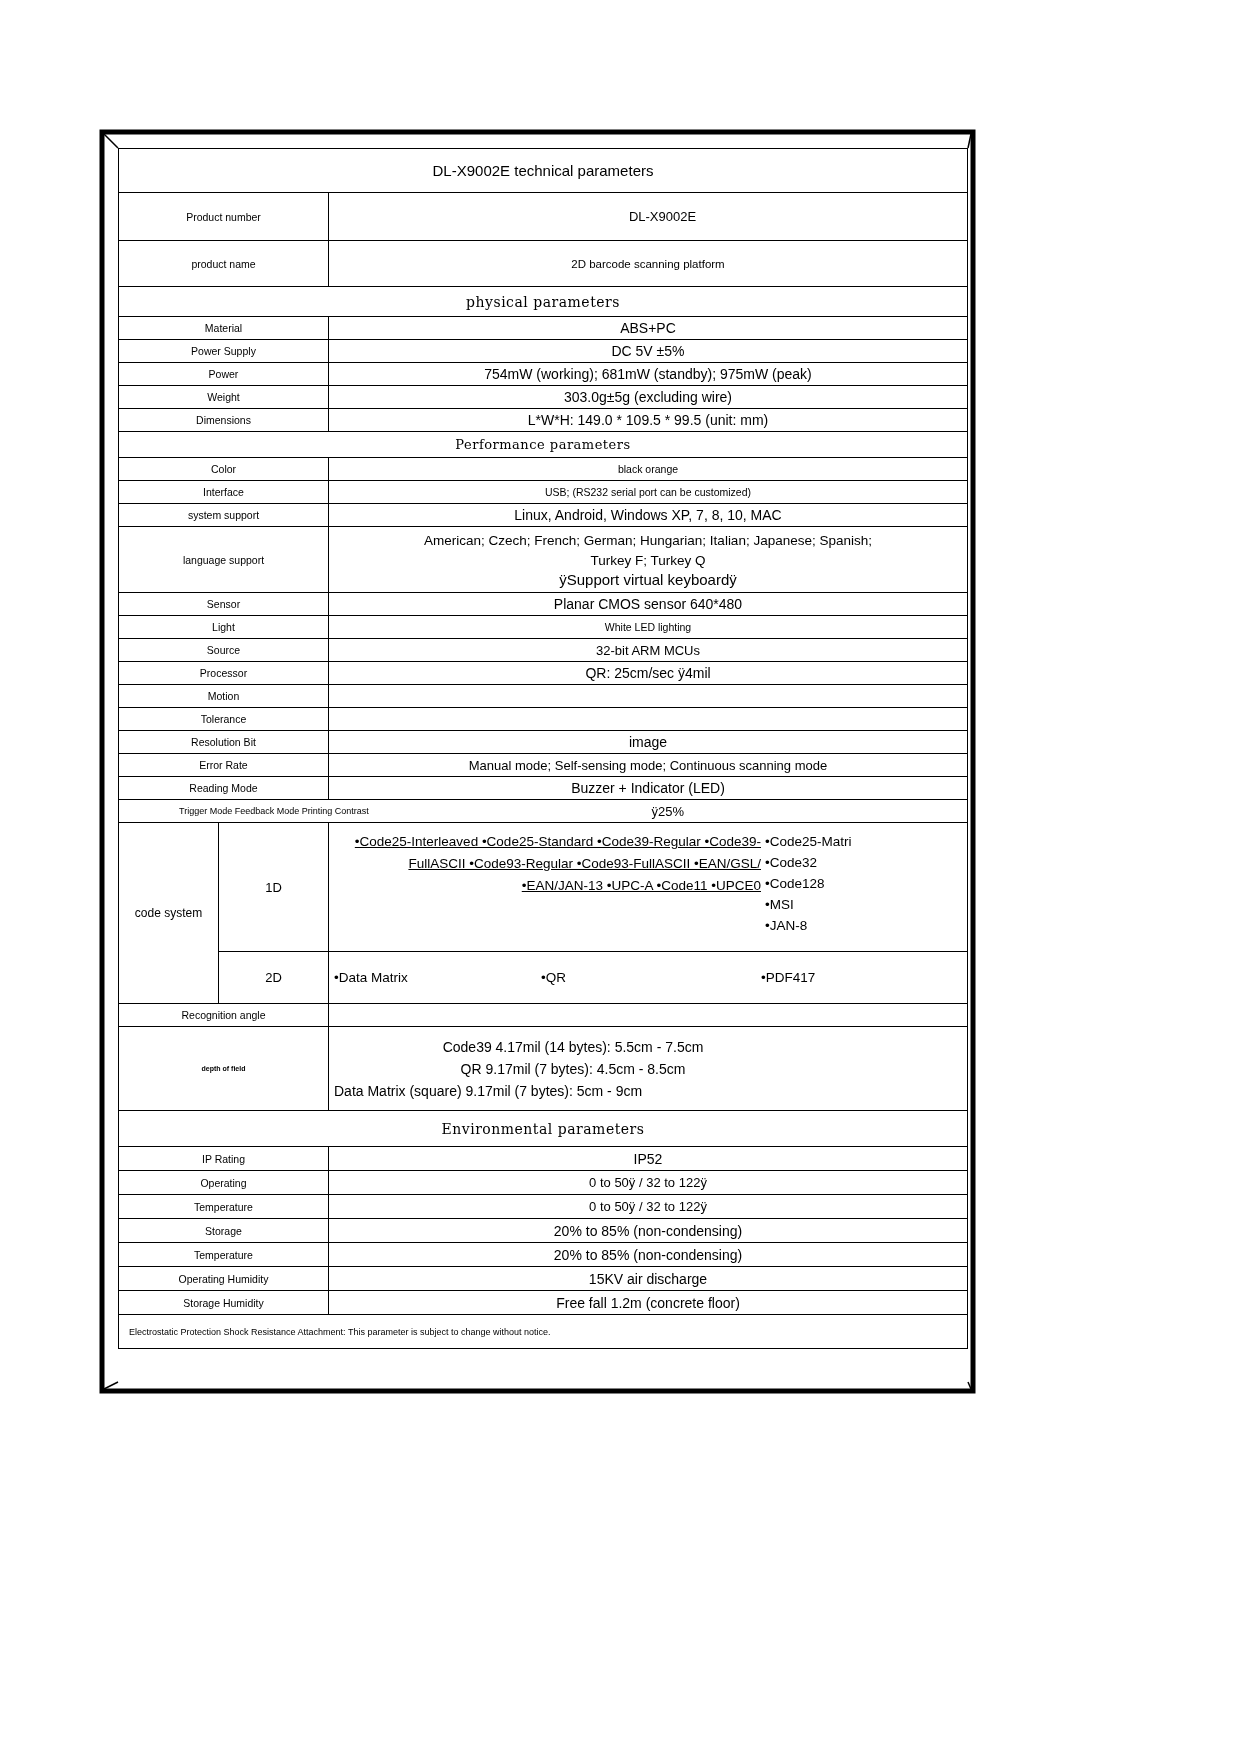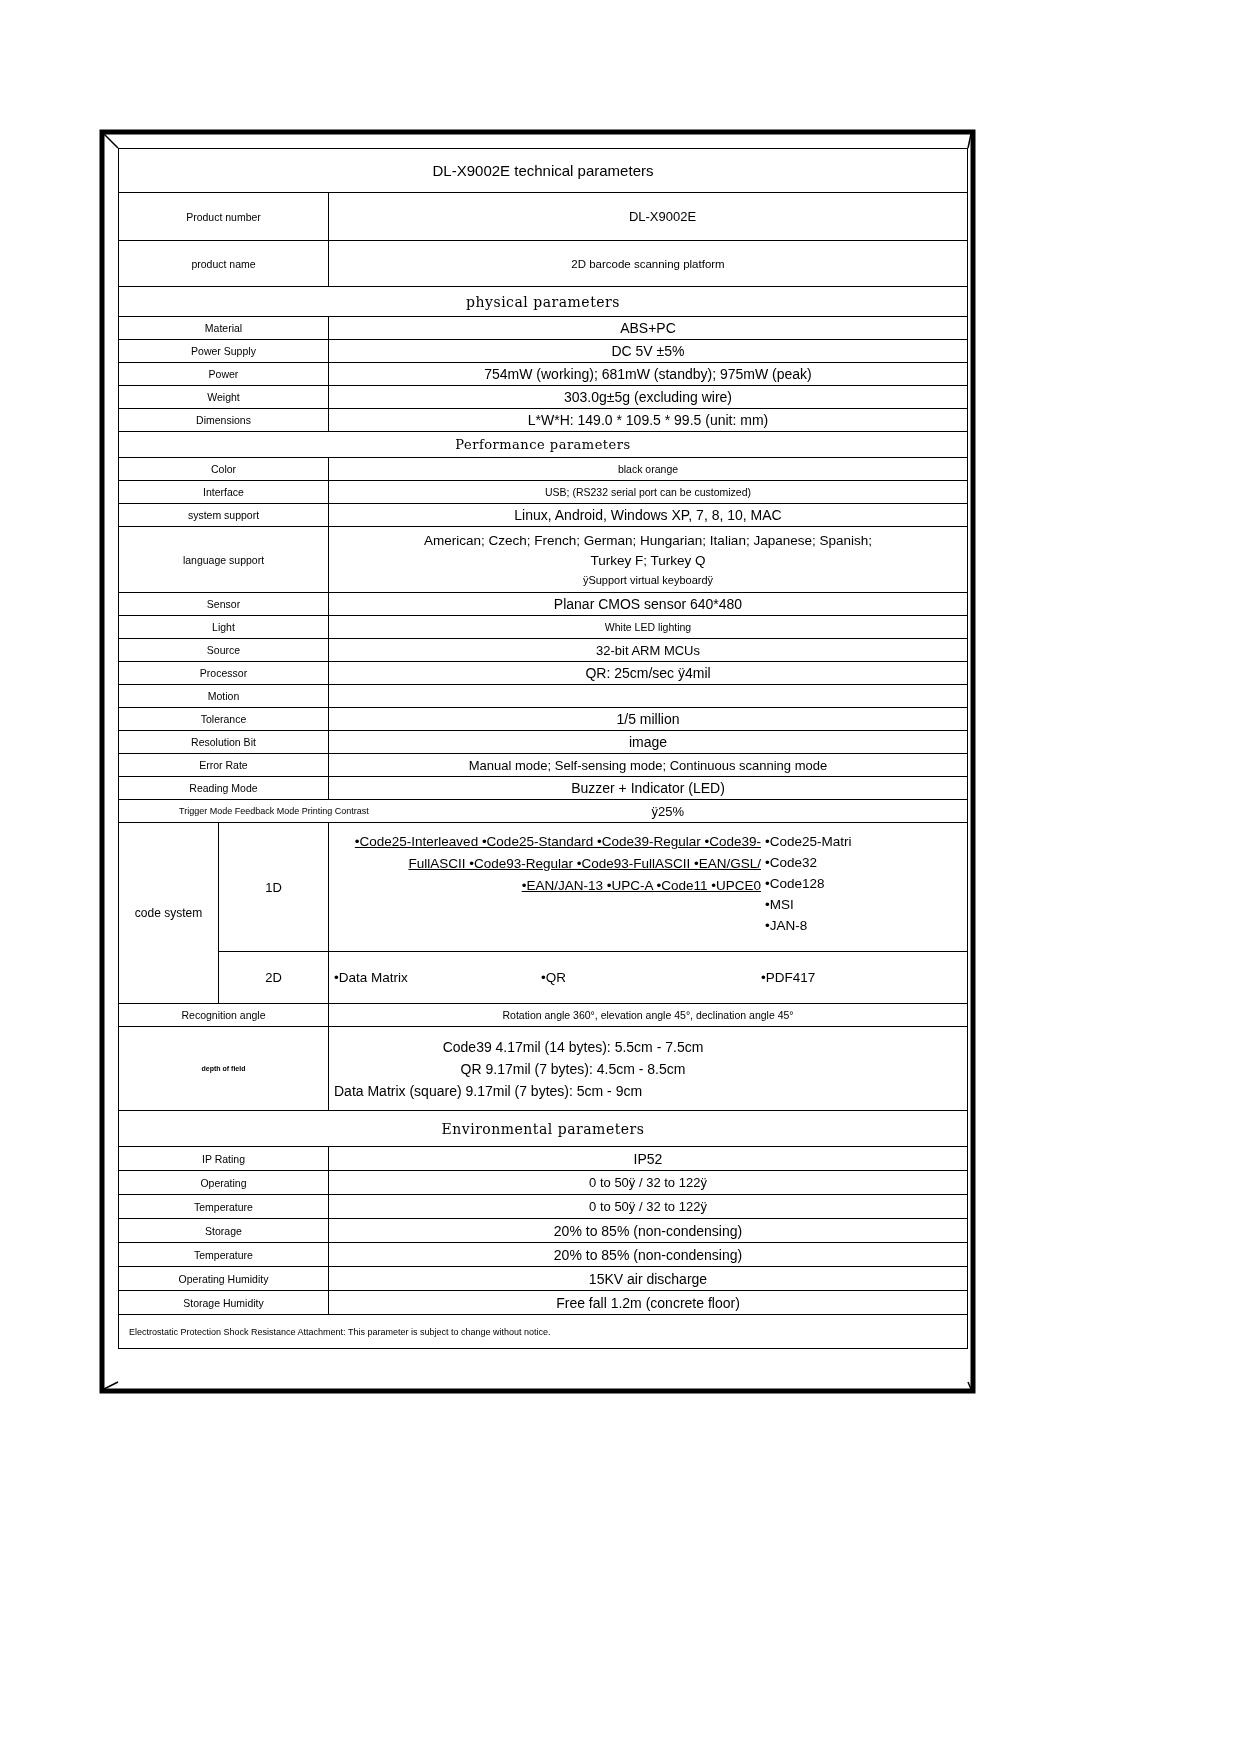--- a/index.html
+++ b/index.html
@@ -44,21 +44,21 @@
   .r-sec-env  { min-height:36px; } .r-sec-env  .full { font-size:14px; }
 
   .r-std { min-height:23px; }
   .r-env { min-height:24px; }
 
   .r-lang { min-height:66px; }
   .lang-val {
     flex:1; display:flex; flex-direction:column; align-items:center; justify-content:center;
     font-size:13.5px; line-height:20px; text-align:center;
   }
-  .lang-note { font-size:11px; line-height:18px; }
+  .lang-note { font-size:15px; line-height:18px; }
 
   .r-trigger { min-height:23px; }
   .trigger-lbl {
     display:flex; align-items:center; white-space:nowrap;
     font-size:9px; padding-left:60px;
   }
   .trigger-val { flex:1; display:flex; align-items:center; justify-content:center; font-size:13px; }
 
   .cs-row { min-height:181px; }
   .cs-label {
@@ -201,21 +201,20 @@
       <div class="val">QR: 25cm/sec ÿ4mil</div>
     </div>
 
     <div class="row r-std">
       <div class="lbl">Motion</div>
       <div class="val"></div>
     </div>
 
     <div class="row r-std">
       <div class="lbl">Tolerance</div>
-      <div class="val">1/5 million</div>
     </div>
 
     <div class="row r-std">
       <div class="lbl">Resolution Bit</div>
       <div class="val">image</div>
     </div>
 
     <div class="row r-std">
       <div class="lbl">Error Rate</div>
       <div class="val mid">Manual mode; Self-sensing mode; Continuous scanning mode</div>
@@ -257,21 +256,20 @@
             <span class="it1">•Data Matrix</span>
             <span class="it2">•QR</span>
             <span class="it3">•PDF417</span>
           </div>
         </div>
       </div>
     </div>
 
     <div class="row r-std">
       <div class="lbl">Recognition angle</div>
-      <div class="val small">Rotation angle 360°, elevation angle 45°, declination angle 45°</div>
     </div>
 
     <div class="row r-depth">
       <div class="lbl depth-lbl">
         <span class="txt">depth of field</span>
       </div>
       <div class="depth-val">
         <div class="dl">Code39 4.17mil (14 bytes): 5.5cm - 7.5cm</div>
         <div class="dl">QR 9.17mil (7 bytes): 4.5cm - 8.5cm</div>
         <div class="dl dl3">Data Matrix (square) 9.17mil (7 bytes): 5cm - 9cm</div>

